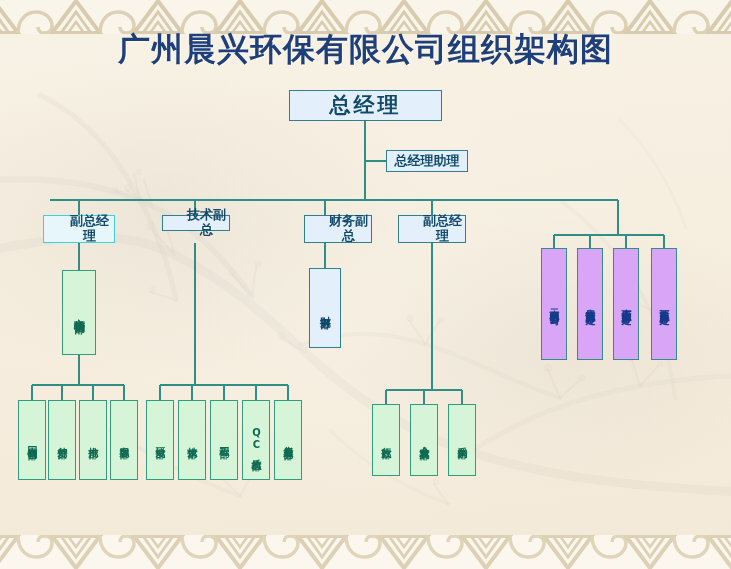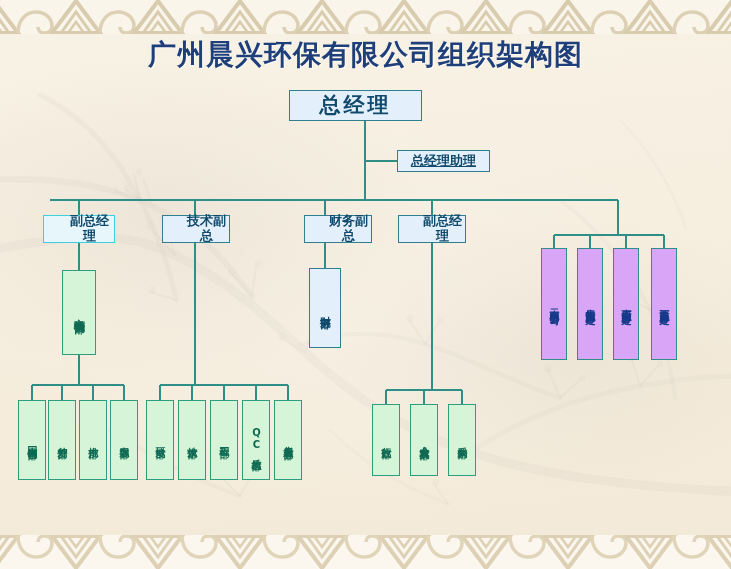--- a/index.html
+++ b/index.html
@@ -23,23 +23,23 @@
   .inkwash svg{width:100%;height:100%;display:block;}
 
   
   .border-band{position:absolute;left:0;width:731px;height:34px;overflow:hidden;pointer-events:none;}
   .border-band.top{top:0;}
   .border-band.bottom{bottom:0;}
   .border-band svg{display:block;}
 
   
   .title{
-    position:absolute;left:0;right:0;top:36px;text-align:center;
+    position:absolute;left:0;right:0;top:28px;text-align:center;
     font-family:Liberation Mono, monospace;
-    font-size:28px;font-weight:700;letter-spacing:1px;
+    font-size:32px;font-weight:700;letter-spacing:1px;
     color:#1f3f7a;
     text-shadow:1px 1px 0 rgba(255,255,255,0.75);
     white-space:nowrap;
   }
 
   
   .lines{position:absolute;inset:0;pointer-events:none;}
   .lines svg{display:block;}
 
   
@@ -225,33 +225,33 @@
 
         <path d="M432,243 L432,390"></path>
         <path d="M386,390 L462,390"></path>
         <path d="M386,390 L386,404"></path>
         <path d="M424,390 L424,404"></path>
         <path d="M462,390 L462,404"></path>
       </g>
     </svg>
   </div>
 
-  <div class="node n-blue gm" style="left:289px;top:90px;width:133px;height:31px;">
+  <div class="node n-blue gm" style="left:289px;top:90px;width:153px;height:31px;">
     <span>总经理</span>
   </div>
 
-  <div class="node n-blue asst" style="left:397px;top:150px;width:93px;height:22px;text-decoration:underline;">
+  <div class="node n-blue asst" style="left:386px;top:150px;width:82px;height:22px;">
     <span>总经理助理</span>
   </div>
 
   <div class="node n-cyan lvl2" style="left:43px;top:215px;width:72px;height:28px;">
     <span>副总经理</span>
   </div>
 
-  <div class="node n-blue lvl2" style="left:162px;top:215px;width:68px;height:28px;">
+  <div class="node n-blue lvl2" style="left:162px;top:215px;width:68px;height:16px;">
     <span>技术副总</span>
   </div>
 
   <div class="node n-blue lvl2" style="left:304px;top:215px;width:68px;height:28px;">
     <span>财务副总</span>
   </div>
 
   <div class="node n-blue lvl2" style="left:398px;top:215px;width:68px;height:28px;">
     <span>副总经理</span>
   </div>

